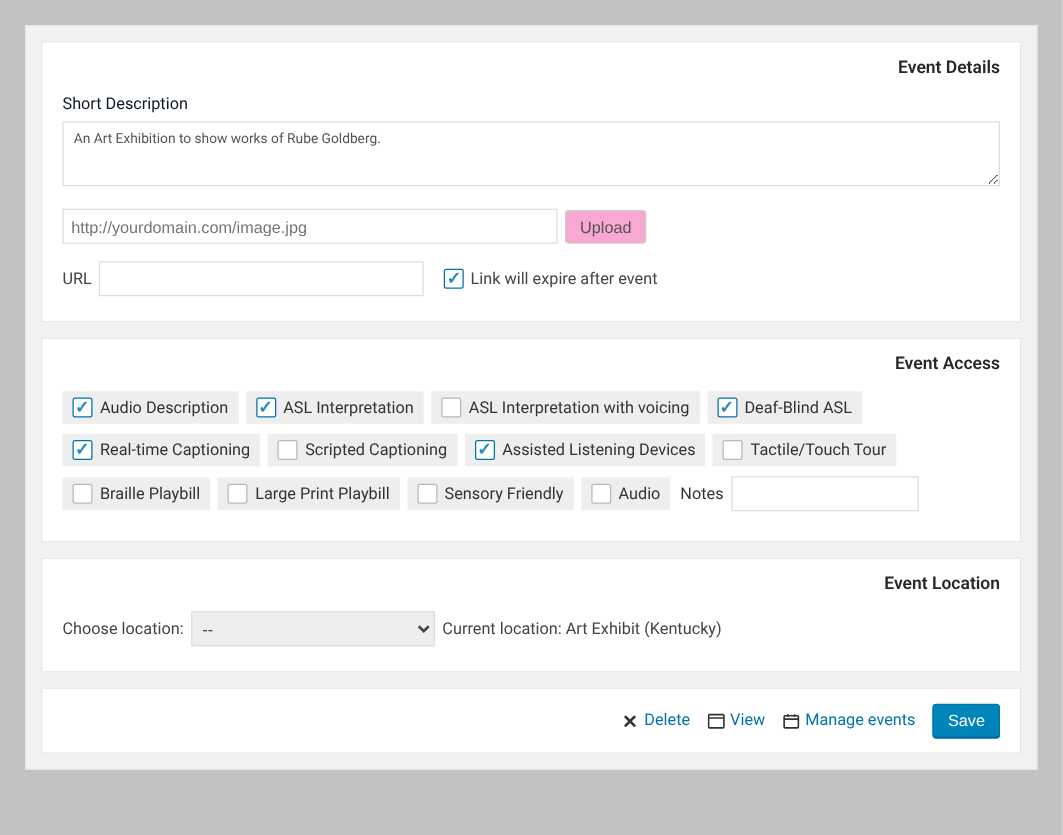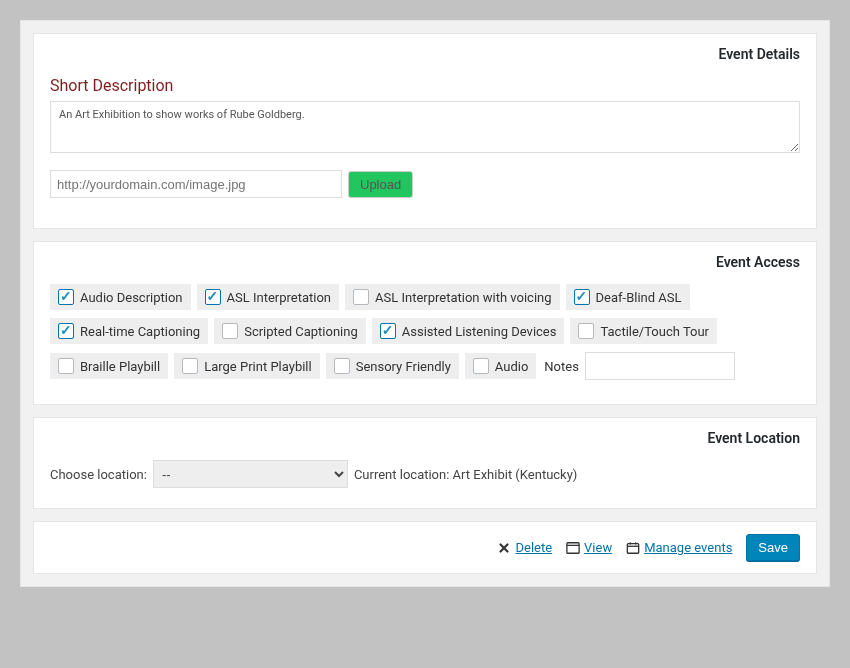--- a/index.html
+++ b/index.html
@@ -22,22 +22,22 @@
       padding: 12px 16px 16px 16px;
     }
     .panel-title {
       font-size: 14px;
       font-weight: 600;
       color: #23282d;
       margin-bottom: 14px;
       text-align: right;
     }
     .field-label {
-      font-size: 16px;
-      color: #7f1d1d;
+      font-size: 13px;
+      color: #0f172a;
       margin-bottom: 6px;
       display: block;
     }
     textarea {
       width: 100%;
       height: 52px;
       padding: 6px 8px;
       font-size: 11px;
       font-family: inherit;
       border: 1px solid #ddd;
@@ -47,28 +47,28 @@
       color: #555;
     }
     input[type="text"] {
       padding: 4px 6px;
       font-size: 13px;
       border: 1px solid #ddd;
       background: #fff;
       color: #555;
       height: 28px;
     }
-    .image-url { width: 292px; }
+    .image-url { width: 396px; }
     .url-input { width: 260px; }
     .notes-input { width: 150px; height: 26px; }
     .btn {
       padding: 5px 11px;
       font-size: 13px;
       border: 1px solid #ccc;
-      background: #22c55e;
+      background: #f9a8d4;
       border-radius: 3px;
       cursor: pointer;
       color: #555;
     }
     .btn-primary {
       background: #0085ba;
       border-color: #0073aa;
       color: #fff;
       box-shadow: 0 1px 0 #006799;
     }
@@ -125,21 +125,21 @@
       background: #fff;
       border: 1px solid #e5e5e5;
       margin: 12px;
       padding: 12px 16px;
       display: flex;
       justify-content: flex-end;
       align-items: center;
       gap: 14px;
     }
     .footer-link { display: inline-flex; align-items: center; gap: 4px; font-size: 13px; }
-    .footer-link a { color: #0073aa; text-decoration: underline; cursor: pointer; }
+    .footer-link a { color: #0073aa; cursor: pointer; }
     .icon { width: 14px; height: 14px; display: inline-block; }
   </style>
 </head>
 <body>
 
 <div class="page">
 
   <div class="panel">
     <div class="panel-title">Event Details</div>
 
@@ -148,20 +148,28 @@
       <textarea style="">An Art Exhibition to show works of Rube Goldberg.</textarea>
     </div>
 
     <div class="row">
       <div class="row-inline">
         <input type="text" class="image-url" placeholder="http://yourdomain.com/image.jpg" style="">
         <button class="btn">Upload</button>
       </div>
     </div>
 
+    <div class="row row-inline" style="margin-bottom:4px;">
+      <span class="inline-label">URL</span>
+      <input type="text" class="url-input" style="">
+      <span class="chk-inline">
+        <input type="checkbox" checked="" style="">
+        <span class="inline-label">Link will expire after event</span>
+      </span>
+    </div>
   </div>
 
   <div class="panel">
     <div class="panel-title">Event Access</div>
     <div class="access-block" id="access-options">
         <label class="chip">
           <input type="checkbox" checked="" style="">
           <span>Audio Description</span>
         </label>
         <label class="chip">

